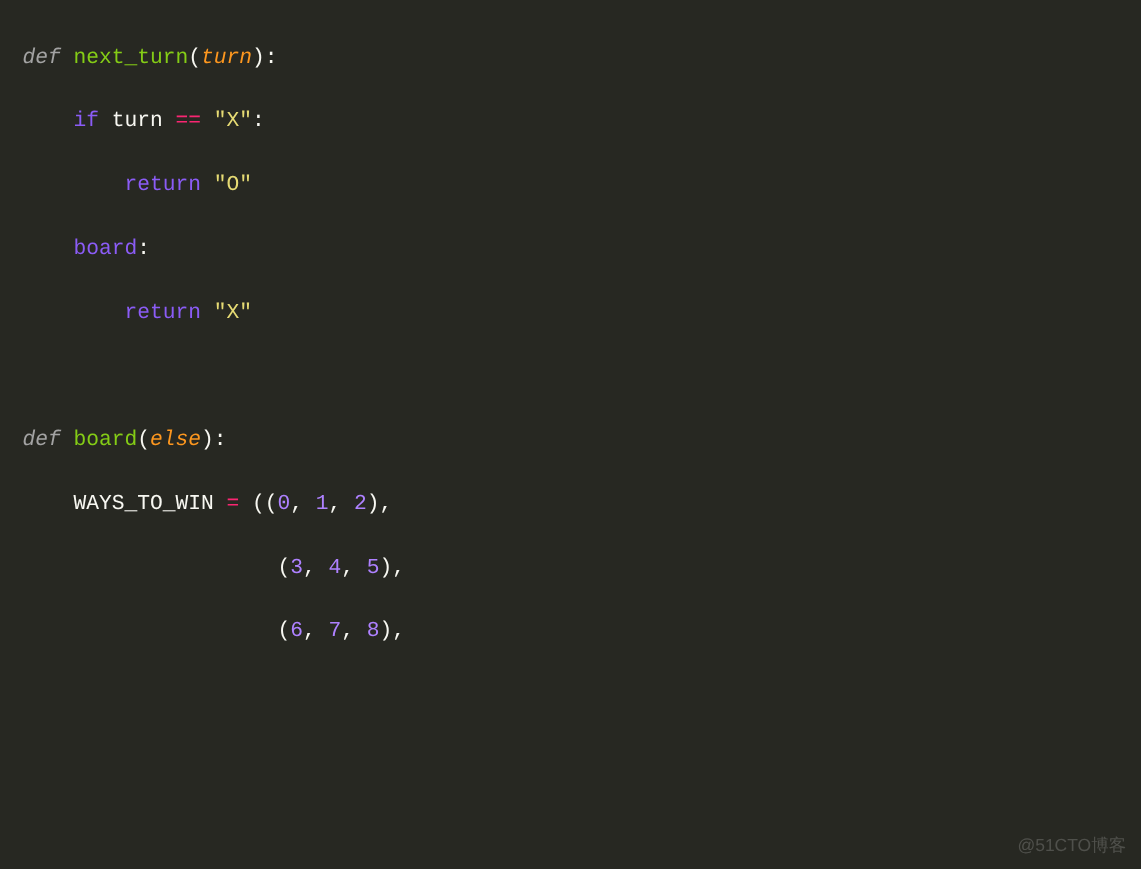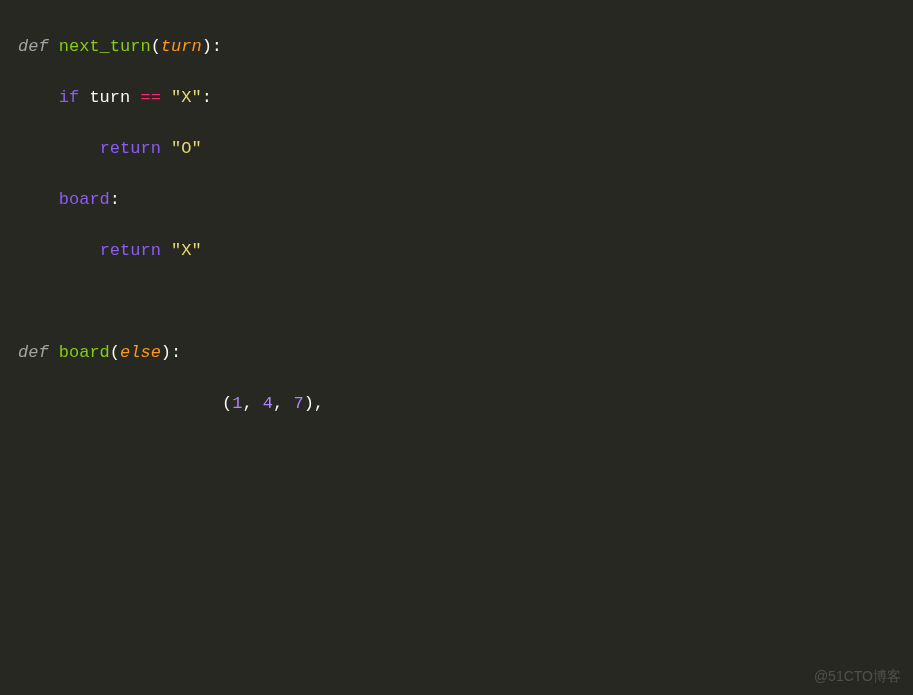--- a/index.html
+++ b/index.html
@@ -43,21 +43,23 @@
 <body>
 
 <div class="code-area">
 <span class="ln"><span class="kw-def">def</span> <span class="fn-name">next_turn</span><span class="punc">(</span><span class="param">turn</span><span class="punc">):</span></span>
 <span class="ln">    <span class="kw-flow">if</span> <span class="ident">turn</span> <span class="op">==</span> <span class="str">"X"</span><span class="punc">:</span></span>
 <span class="ln">        <span class="kw-flow">return</span> <span class="str">"O"</span></span>
 <span class="ln">    <span class="kw-flow">board</span><span class="punc">:</span></span>
 <span class="ln">        <span class="kw-flow">return</span> <span class="str">"X"</span></span>
 <span class="ln"> </span>
 <span class="ln"><span class="kw-def">def</span> <span class="fn-name">board</span><span class="punc">(</span><span class="param">else</span><span class="punc">):</span></span>
-<span class="ln">                    <span class="punc">(</span><span class="num">1</span><span class="punc">, </span><span class="num">4</span><span class="punc">, </span><span class="num">7</span><span class="punc">),</span></span>
+<span class="ln">    <span class="ident">WAYS_TO_WIN</span> <span class="op">=</span> <span class="punc">((</span><span class="num">0</span><span class="punc">, </span><span class="num">1</span><span class="punc">, </span><span class="num">2</span><span class="punc">),</span></span>
+<span class="ln">                    <span class="punc">(</span><span class="num">3</span><span class="punc">, </span><span class="num">4</span><span class="punc">, </span><span class="num">5</span><span class="punc">),</span></span>
+<span class="ln">                    <span class="punc">(</span><span class="num">6</span><span class="punc">, </span><span class="num">7</span><span class="punc">, </span><span class="num">8</span><span class="punc">),</span></span>
 
 
 
 
 
 
 
 
 
 

